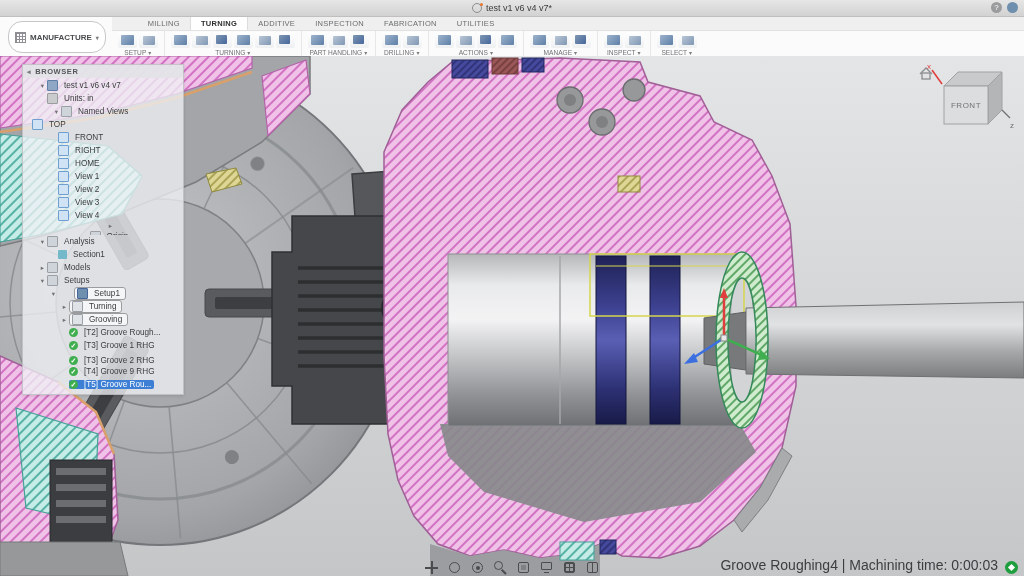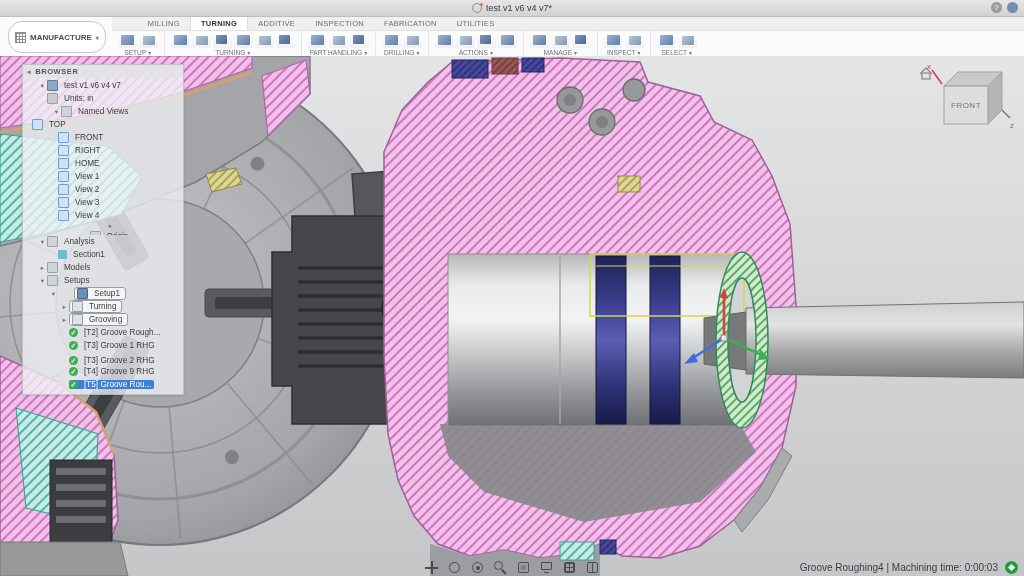--- a/index.html
+++ b/index.html
@@ -73,21 +73,21 @@
   .dk.cross::after{content:'';position:absolute;top:5.5px;bottom:5.5px;left:0;right:0;background:#4a4c4e;}
   .dk.lens::before{inset:0 4px 4px 0;}
   .dk.lens::after{content:'';position:absolute;width:6px;height:1.6px;background:#4a4c4e;bottom:1.5px;right:0;transform:rotate(45deg);}
   .dk.eye::after{content:'';position:absolute;width:4px;height:4px;border-radius:50%;background:#4a4c4e;top:4.5px;left:4.5px;}
   .dk.grid::before{background:linear-gradient(#4a4c4e 1.1px,transparent 1.1px),linear-gradient(90deg,#4a4c4e 1.1px,transparent 1.1px);background-size:4px 4px;}
   .dk.cols::after{content:'';position:absolute;top:1px;bottom:1px;left:6px;width:1.3px;background:#4a4c4e;}
   .dk.monitor::before{inset:1px 1px 4px 1px;border-radius:1px;}
   .dk.monitor::after{content:'';position:absolute;bottom:1px;left:4px;right:4px;height:1.3px;background:#4a4c4e;}
   .dk.box::after{content:'';position:absolute;inset:4px;background:#4a4c4e;opacity:.35;}
   
-  .status{position:absolute;right:26px;bottom:3px;font-size:10px;color:#3c3e40;}
+  .status{position:absolute;right:26px;bottom:3px;font-size:14px;color:#3c3e40;}
   .corner-logo{position:absolute;right:6px;bottom:2px;width:13px;height:13px;border-radius:50%;
     background:#1f9e3e;display:flex;align-items:center;justify-content:center;}
   .corner-logo::after{content:'';width:5px;height:5px;background:#fff;transform:rotate(45deg);}
 </style>
 </head>
 <body>
 
 <div class="titlebar">
   <div class="tb-center">
     <span class="doc-icon"></span>

